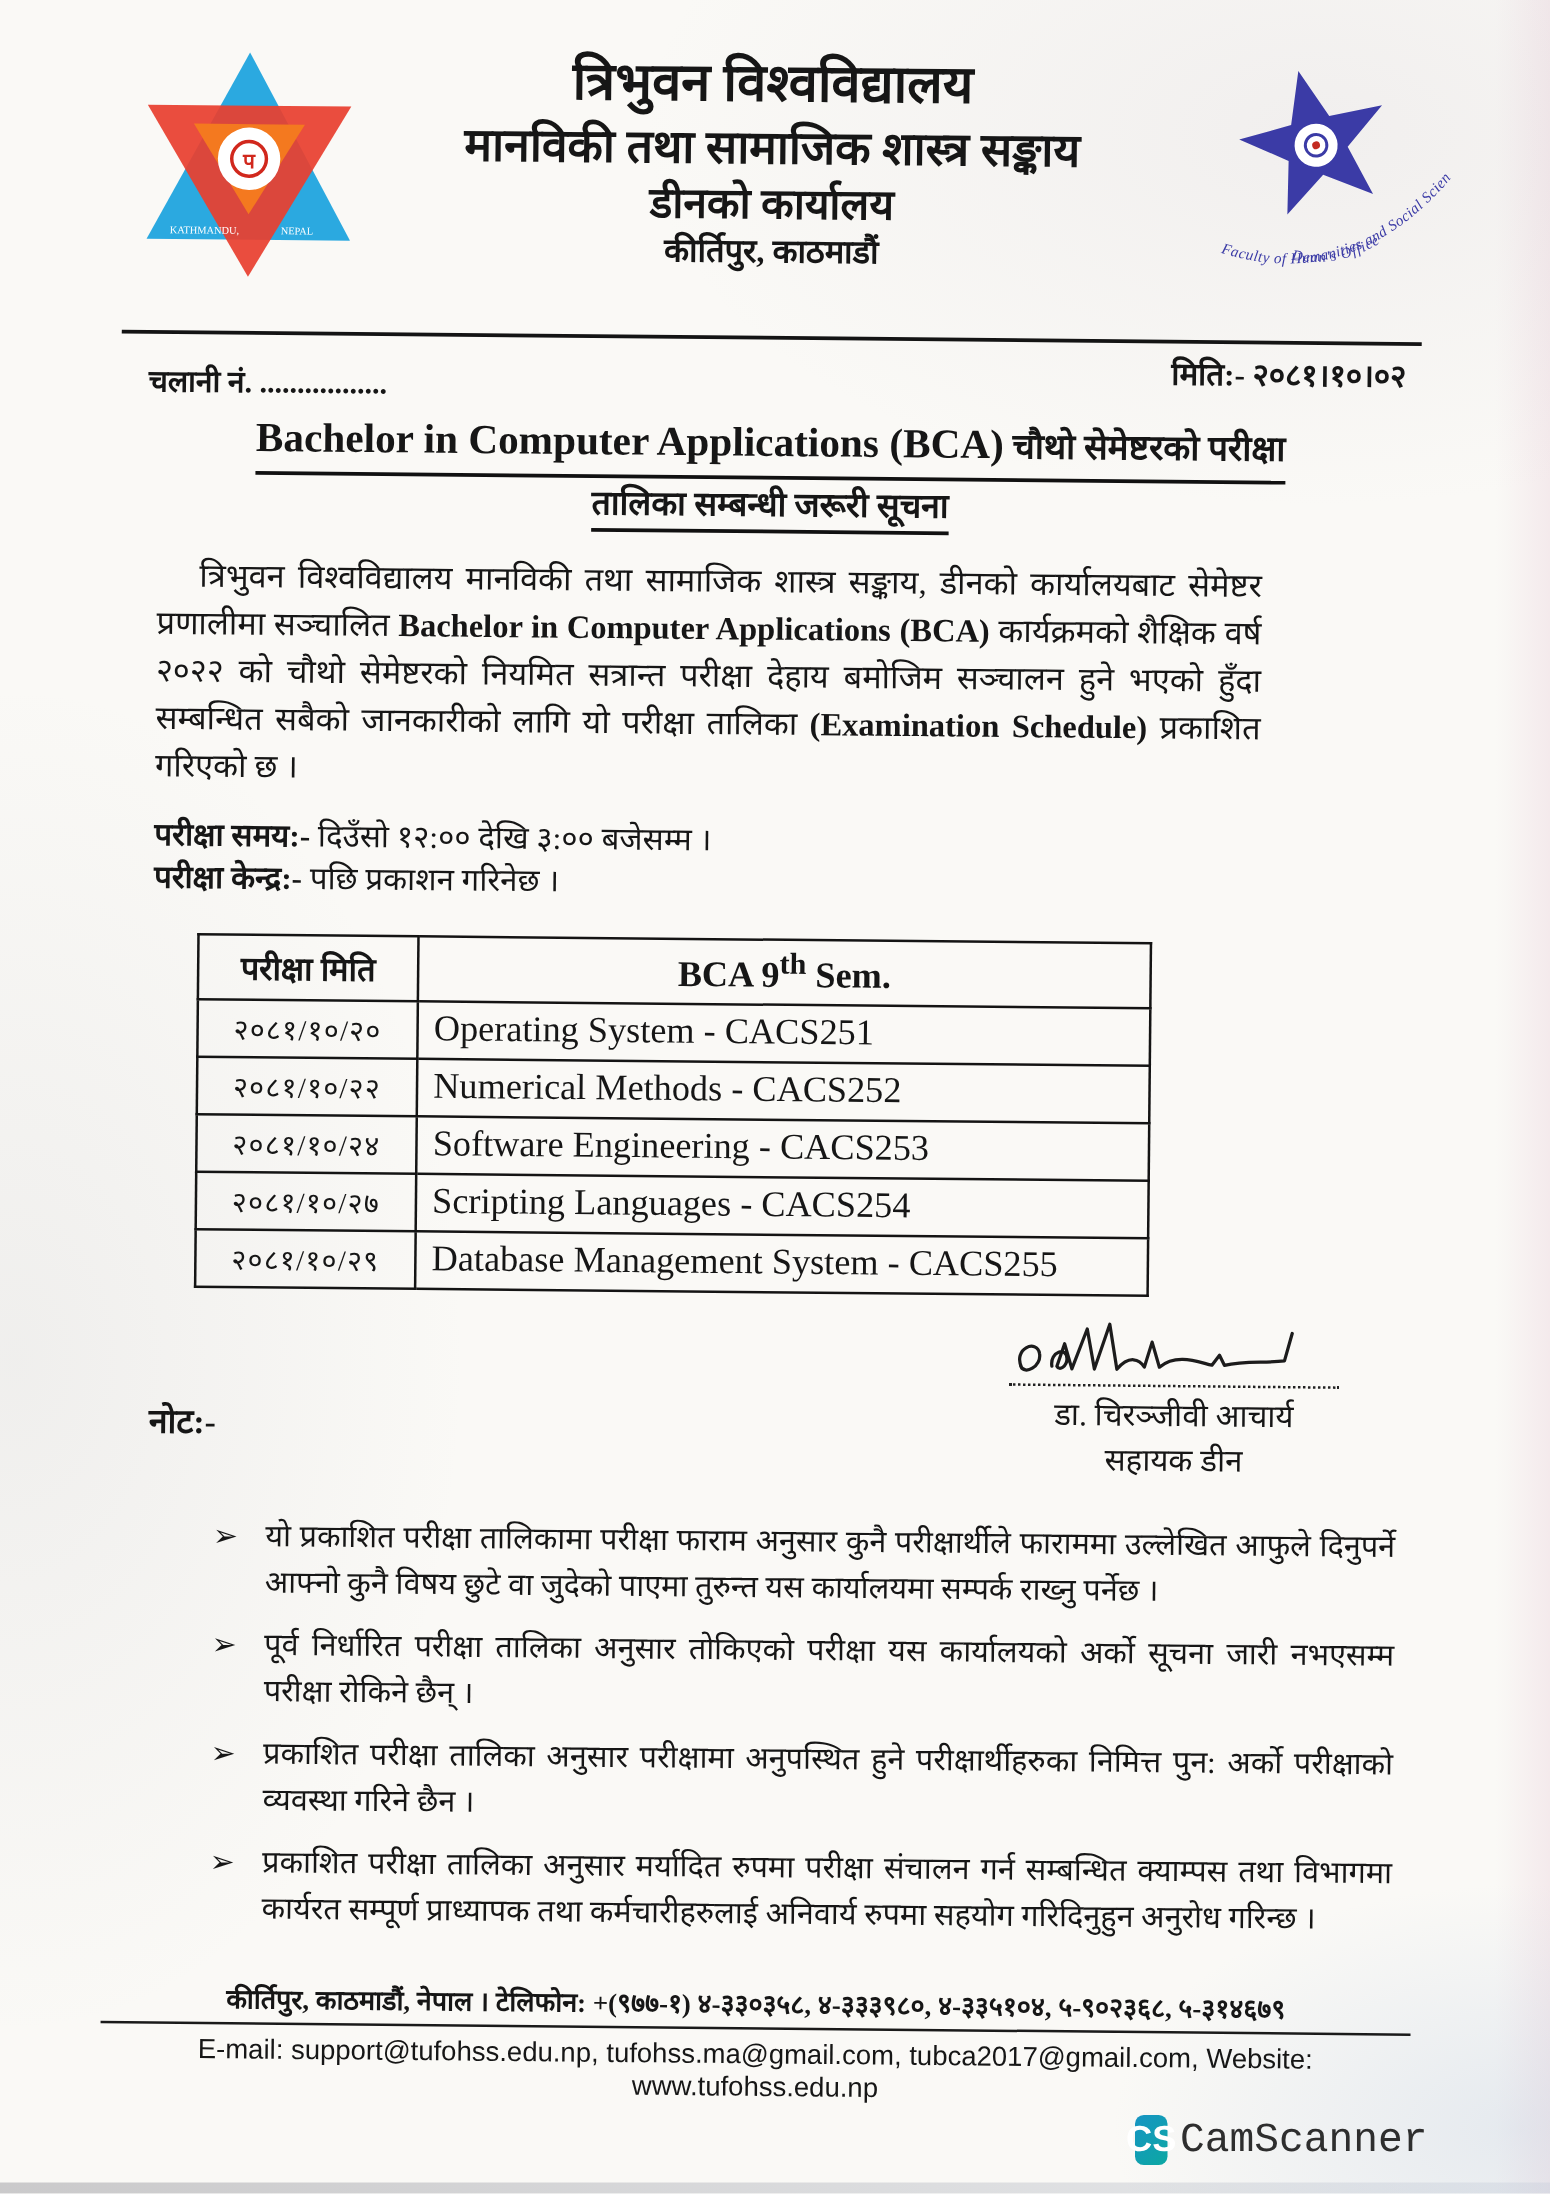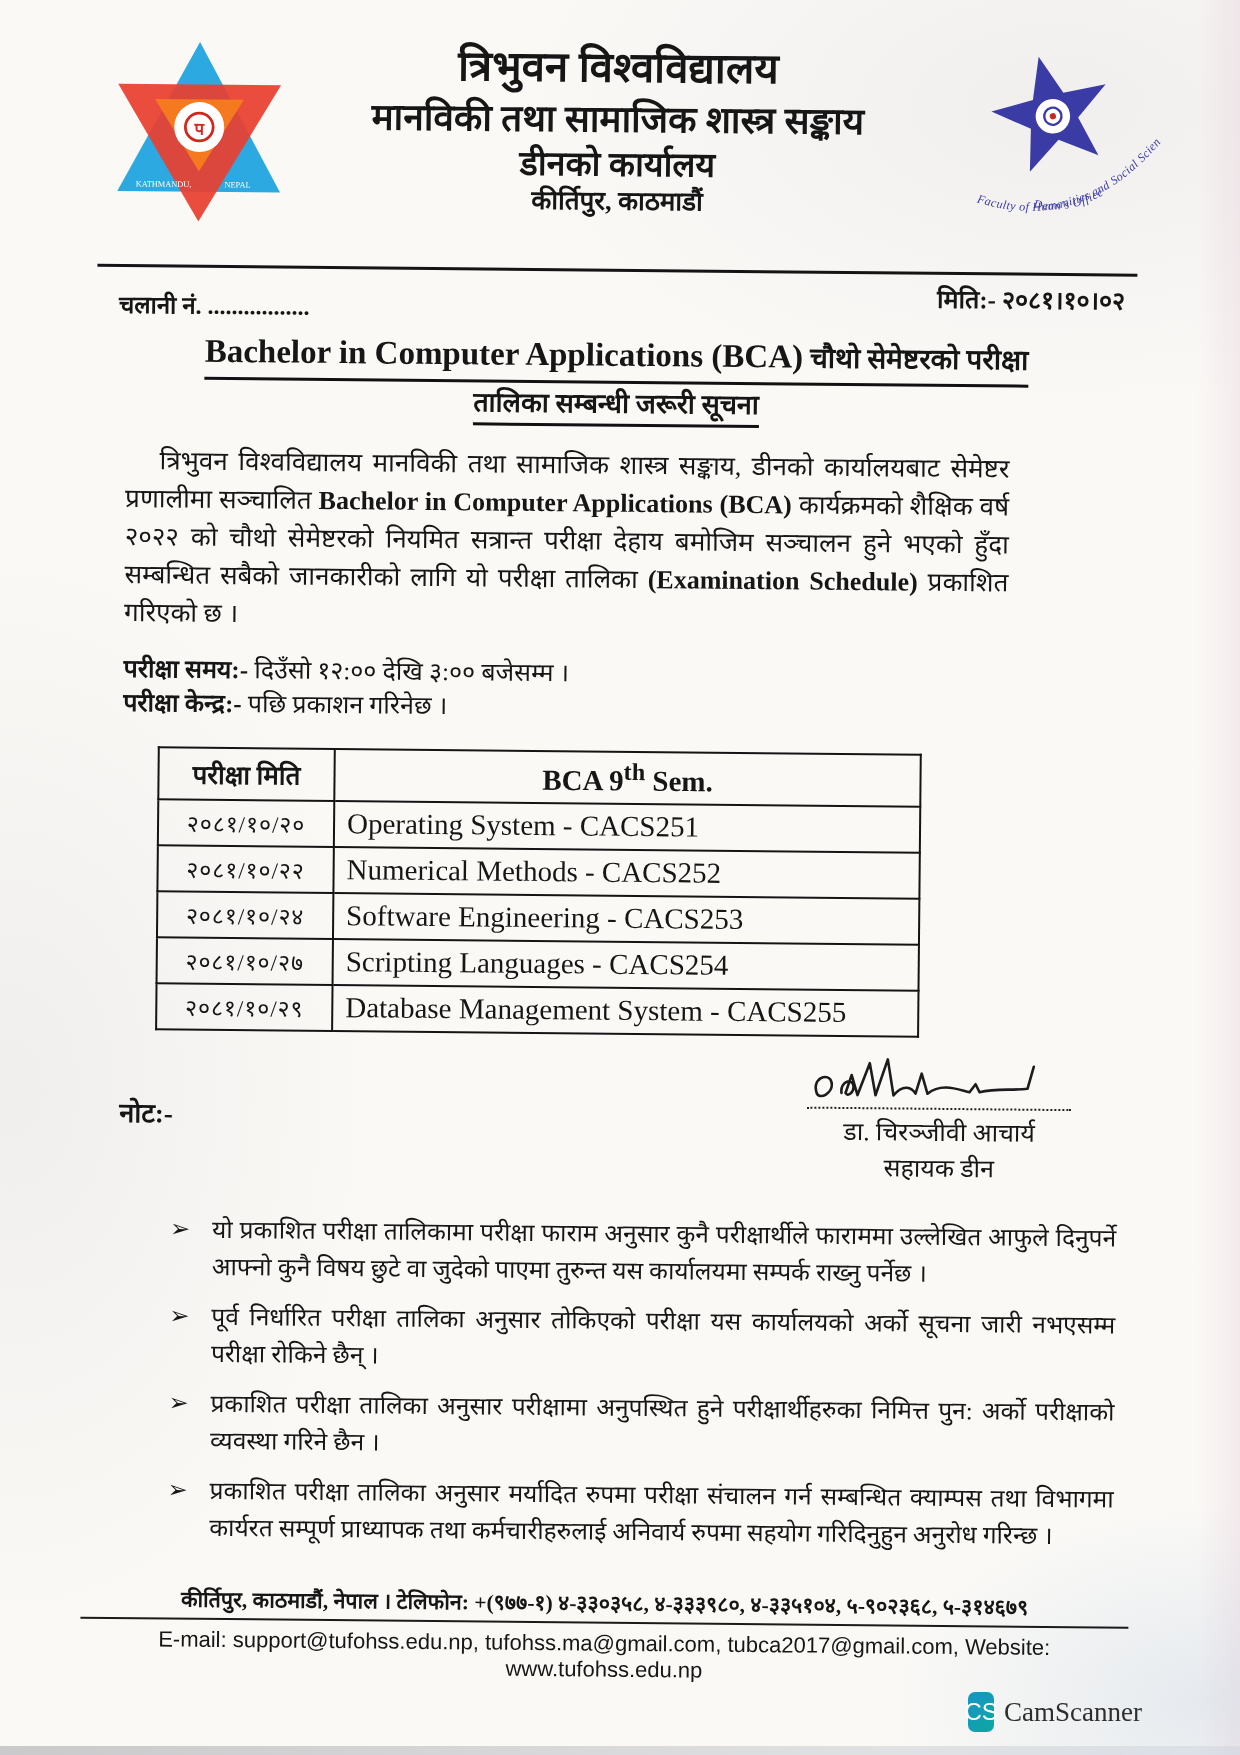--- a/index.html
+++ b/index.html
@@ -41,42 +41,42 @@
   .examline b{font-weight:700;}
   
   table.sched{border-collapse:collapse; margin:26px 0 0 165px;}
   table.sched th, table.sched td{border:2.5px solid #141414; padding:2px 12px;}
   th.c1{width:150px; font-size:26px; font-weight:700; height:46px;}
   th.c2{width:560px; font-size:29px; font-weight:700;}
   td.cell-date{font-size:23px; text-align:center; height:40px; letter-spacing:1px;}
   td.cell-subj{font-size:29px; font-family:"Liberation Serif",serif;}
   
   .sigrow{display:flex; justify-content:space-between; align-items:flex-end; margin:14px 140px 0 130px;}
-  .notelabel{font-size:27px; font-weight:700; margin-bottom:46px;}
+  .notelabel{font-size:27px; font-weight:700; margin-bottom:22px;}
   .sigblock{text-align:center; width:300px;}
   .sigline{border-bottom:2px dotted #222; margin:0 18px; position:relative; height:56px;}
   .sigline svg{position:absolute; left:0; bottom:-10px;}
   .signame{font-size:25px; margin-top:4px;}
   .sigrole{font-size:25px; margin-top:2px;}
   
   ul.notes{list-style:none; margin:34px 112px 0 182px; padding:0;}
   ul.notes li{display:flex; margin-bottom:13px;}
   ul.notes .arrow{flex:0 0 42px; font-size:24px; line-height:37px; font-family:"DejaVu Sans",sans-serif;}
   ul.notes .note-text{font-size:24.5px; line-height:37px; text-align:justify;}
   
   .footer{position:absolute; left:96px; right:96px; top:1588px; text-align:center;}
   .f1{font-size:21.5px; font-weight:700;}
   .f-rule{border-top:2.5px solid #1a1a1a; margin-top:5px;}
   .f2{font-size:22px; margin-top:7px; font-family:"Liberation Sans","DejaVu Sans",sans-serif;}
   
   .cam{position:absolute; right:98px; top:1692px; display:flex; align-items:center; gap:10px; transform:none;}
   .cam-badge{width:26px; height:40px; border-radius:7px; background:linear-gradient(135deg,#1794c4,#0ca8a2);
-    color:#fff; font-family:"Liberation Sans",sans-serif; font-weight:400; font-size:24px;
+    color:#fff; font-family:"Liberation Sans",sans-serif; font-weight:700; font-size:29px;
     display:flex; align-items:center; justify-content:center;}
-  .cam-label{font-family:Liberation Serif, serif; font-size:27px; color:#2e2e2e;}
+  .cam-label{font-family:Liberation Mono, monospace; font-size:33px; color:#2e2e2e;}
 </style>
 </head>
 <body>
 
 <div class="paper">
   <div class="doc">
 
     <div class="hdr">
       <svg width="185" height="195" viewBox="0 0 200 205">
         <polygon points="100,6 12,168 188,168" fill="#2ba9e0"></polygon>

